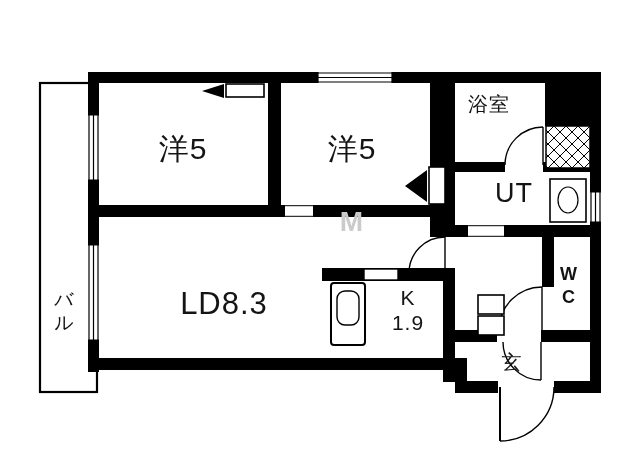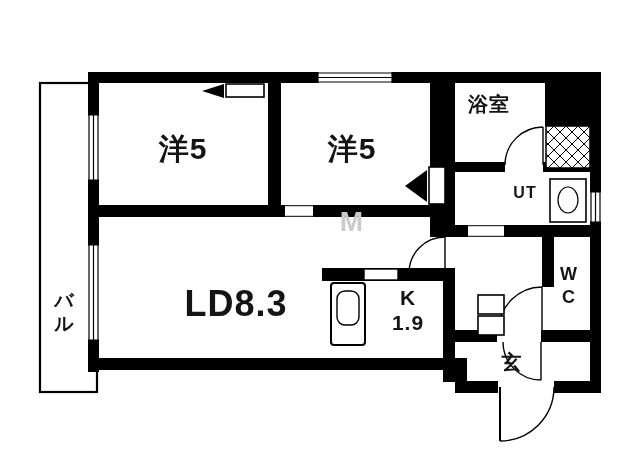--- a/index.html
+++ b/index.html
@@ -3,29 +3,29 @@
 <meta charset="utf-8">
 <style>
   html,body{margin:0;padding:0;background:#fff;}
   #canvas{
     position:relative;width:635px;height:461px;background:#fff;overflow:hidden;
     font-family:"Liberation Sans","DejaVu Sans",sans-serif;
   }
   #plan-svg{position:absolute;left:0;top:0;}
   .lbl{
     position:absolute;transform:translate(-50%,-50%);
-    color:#141414;font-weight:700;white-space:nowrap;letter-spacing:1px;
+    color:#141414;font-weight:400;white-space:nowrap;letter-spacing:1px;
   }
   .vtext{writing-mode:vertical-rl;text-orientation:upright;letter-spacing:3px;}
   .lbl-bedroom1{left:183px;top:149px;font-size:30px;}
   .lbl-bedroom2{left:352px;top:149px;font-size:30px;}
   .lbl-bath{left:489px;top:104px;font-size:20px;}
-  .lbl-ut{left:514px;top:193px;font-size:16px;margin-left:11px;}
+  .lbl-ut{left:514px;top:193px;font-size:27px;}
   .lbl-wc{left:568px;top:287px;font-size:18px;font-weight:600;}
-  .lbl-ld{left:236px;top:304px;font-size:36px;}
+  .lbl-ld{left:224px;top:304px;font-size:31px;}
   .lbl-kitchen{left:408px;top:310px;font-size:21px;text-align:center;line-height:1.2;}
   .lbl-kitchen span{display:block;}
   .lbl-entrance{left:512px;top:362px;font-size:20px;}
   .lbl-balcony{left:64px;top:303px;font-size:19px;}
   .lbl-watermark{left:352px;top:222px;font-size:28px;color:#cbcbcb;font-weight:700;}
 </style>
 </head>
 <body>
 
 <div id="canvas">

